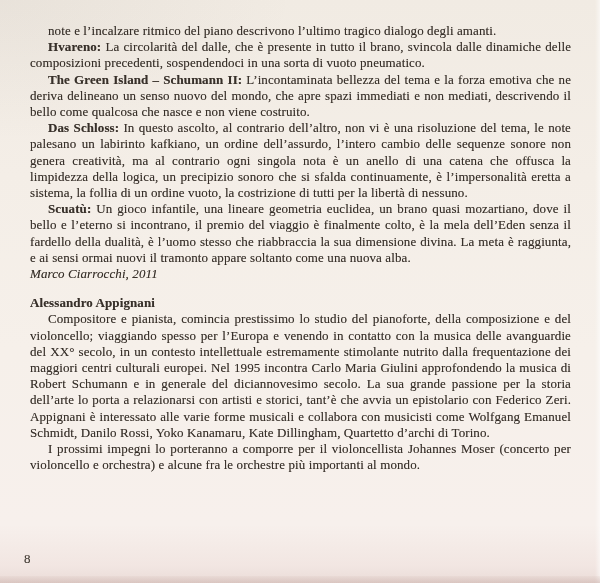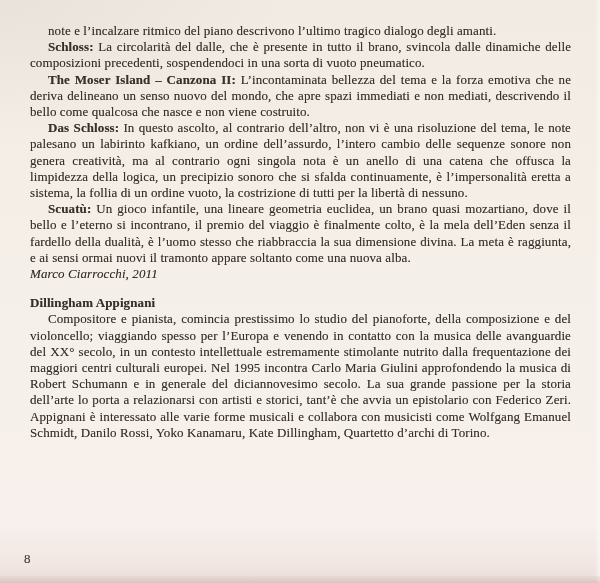--- a/index.html
+++ b/index.html
@@ -93,25 +93,26 @@
     background: linear-gradient(to bottom, rgba(205,178,172,0.12), rgba(198,170,164,0.45));
     pointer-events: none;
   }
 </style>
 </head>
 <body>
 
 <div class="page">
   <div class="text-block">
       <p class="para indent"><span>note e l’incalzare ritmico del piano descrivono l’ultimo tragico dialogo degli amanti.</span></p>
-      <p class="para indent"><span class="b">Schloss:</span><span> La circolarità del dalle, che è presente in tutto il brano, svincola dalle dinamiche delle composizioni precedenti, sospendendoci in una sorta di vuoto pneumatico.</span></p>
-      <p class="para indent"><span class="b">The Moser Island – Canzona II:</span><span> L’incontaminata bellezza del tema e la forza emotiva che ne deriva delineano un senso nuovo del mondo, che apre spazi immediati e non mediati, descrivendo il bello come qualcosa che nasce e non viene costruito.</span></p>
+      <p class="para indent"><span class="b">Hvareno:</span><span> La circolarità del dalle, che è presente in tutto il brano, svincola dalle dinamiche delle composizioni precedenti, sospendendoci in una sorta di vuoto pneumatico.</span></p>
+      <p class="para indent"><span class="b">The Green Island – Schumann II:</span><span> L’incontaminata bellezza del tema e la forza emotiva che ne deriva delineano un senso nuovo del mondo, che apre spazi immediati e non mediati, descrivendo il bello come qualcosa che nasce e non viene costruito.</span></p>
       <p class="para indent"><span class="b">Das Schloss:</span><span> In questo ascolto, al contrario dell’altro, non vi è una risoluzione del tema, le note palesano un labirinto kafkiano, un ordine dell’assurdo, l’intero cambio delle sequenze sonore non genera creatività, ma al contrario ogni singola nota è un anello di una catena che offusca la limpidezza della logica, un precipizio sonoro che si sfalda continuamente, è l’impersonalità eretta a sistema, la follia di un ordine vuoto, la costrizione di tutti per la libertà di nessuno.</span></p>
       <p class="para indent"><span class="b">Scuatù:</span><span> Un gioco infantile, una lineare geometria euclidea, un brano quasi mozartiano, dove il bello e l’eterno si incontrano, il premio del viaggio è finalmente colto, è la mela dell’Eden senza il fardello della dualità, è l’uomo stesso che riabbraccia la sua dimensione divina. La meta è raggiunta, e ai sensi ormai nuovi il tramonto appare soltanto come una nuova alba.</span></p>
       <p class="para"><span class="i">Marco Ciarrocchi, 2011</span></p>
       <div class="spacer"></div>
-      <p class="para"><span class="b">Dillingham Appignani</span></p>
+      <p class="para"><span class="b">Alessandro Appignani</span></p>
       <p class="para indent"><span>Compositore e pianista, comincia prestissimo lo studio del pianoforte, della composizione e del violoncello; viaggiando spesso per l’Europa e venendo in contatto con la musica delle avanguardie del XX° secolo, in un contesto intellettuale estremamente stimolante nutrito dalla frequentazione dei maggiori centri culturali europei. Nel 1995 incontra Carlo Maria Giulini approfondendo la musica di Robert Schumann e in generale del diciannovesimo secolo. La sua grande passione per la storia dell’arte lo porta a relazionarsi con artisti e storici, tant’è che avvia un epistolario con Federico Zeri. Appignani è interessato alle varie forme musicali e collabora con musicisti come Wolfgang Emanuel Schmidt, Danilo Rossi, Yoko Kanamaru, Kate Dillingham, Quartetto d’archi di Torino.</span></p>
+      <p class="para indent"><span>I prossimi impegni lo porteranno a comporre per il violoncellista Johannes Moser (concerto per violoncello e orchestra) e alcune fra le orchestre più importanti al mondo.</span></p>
     </div>
   <div class="page-number">8</div>
   <div class="edge-right"></div>
   <div class="edge-bottom"></div>
 </div>
 
 </body></html>

